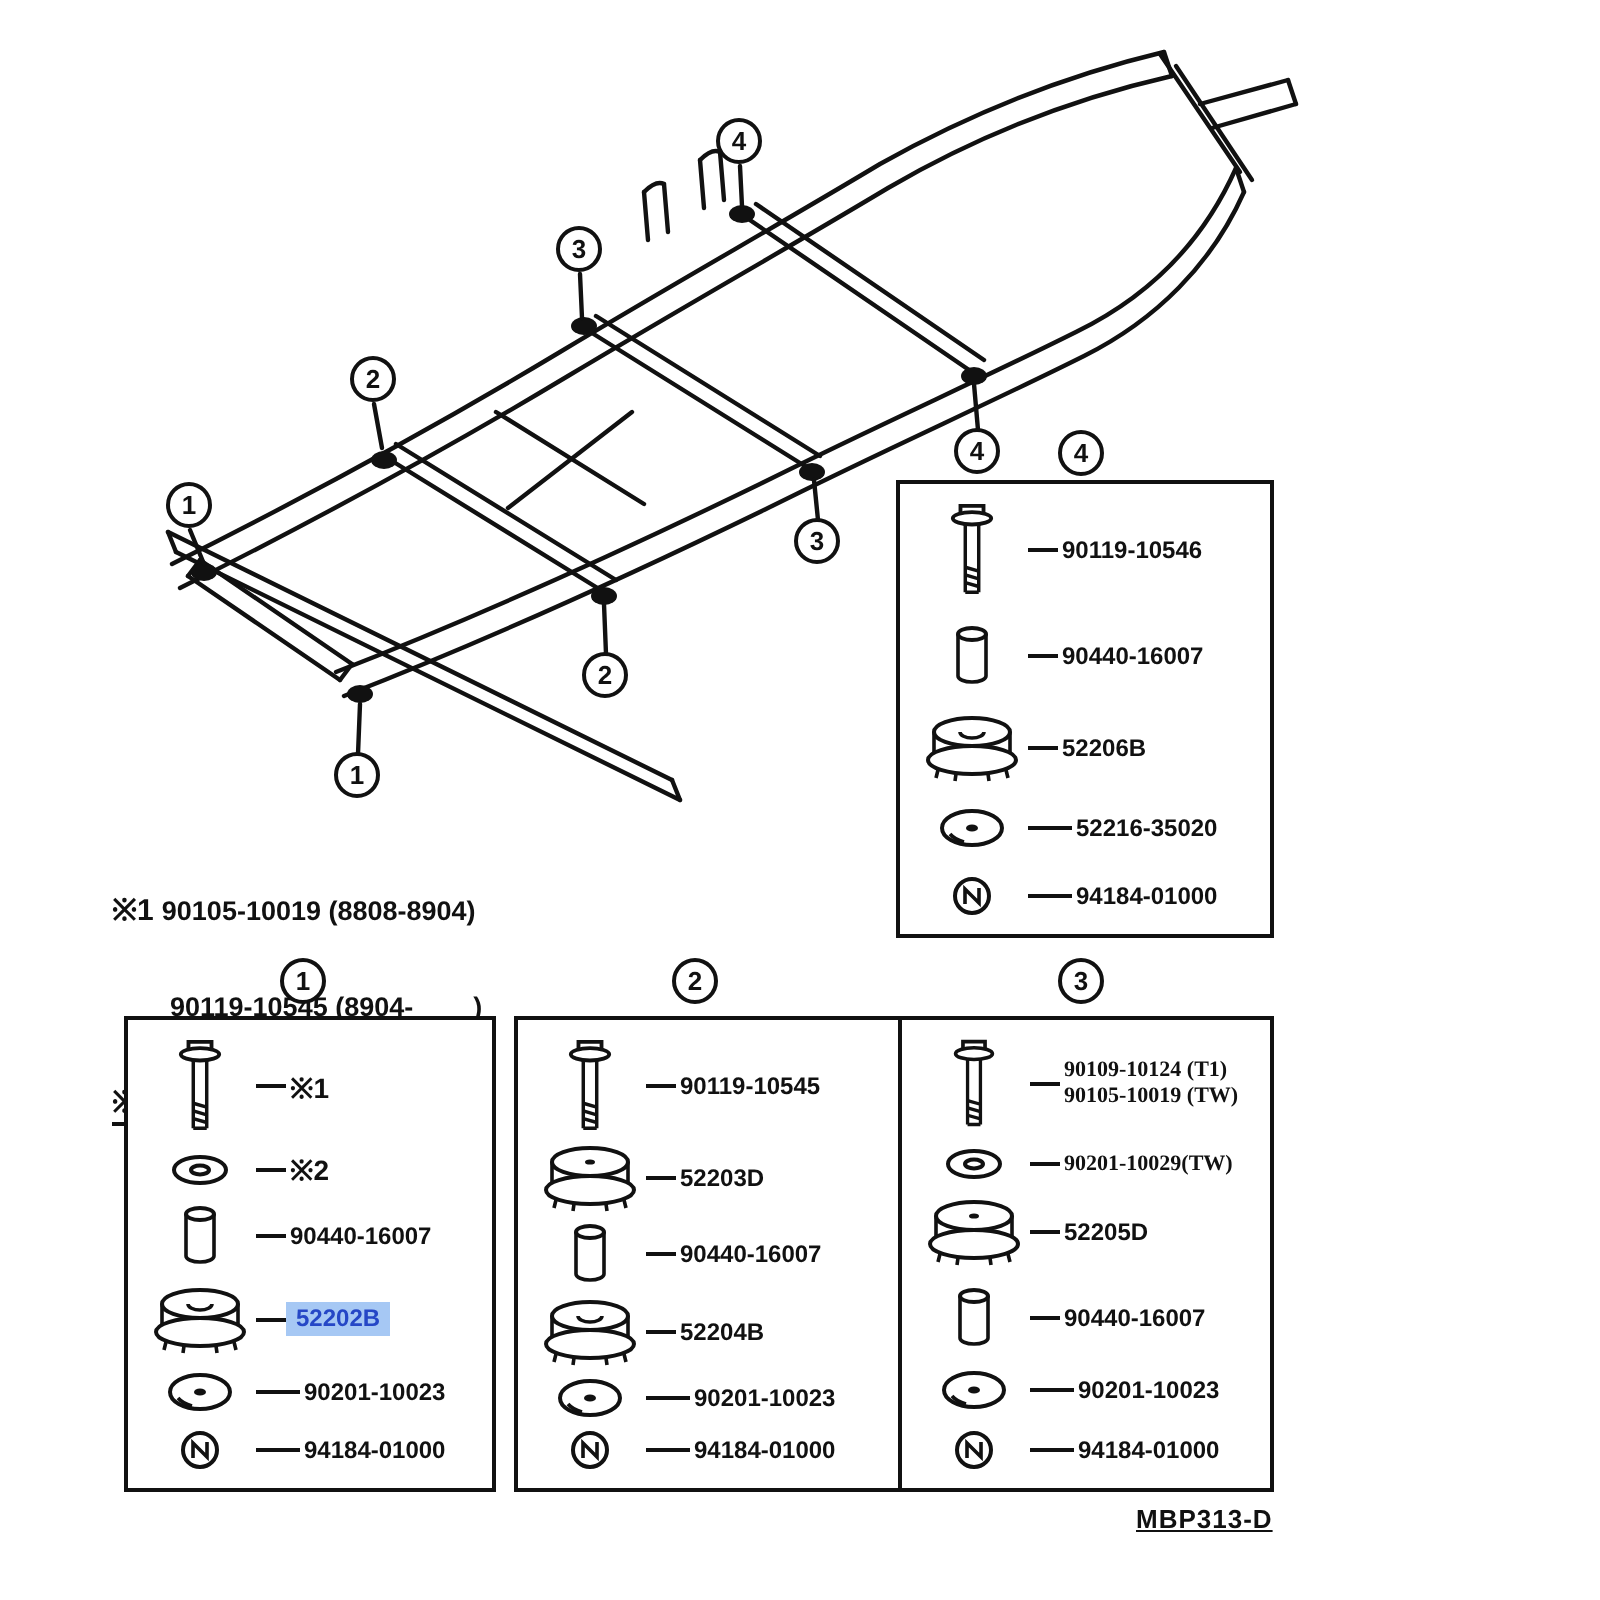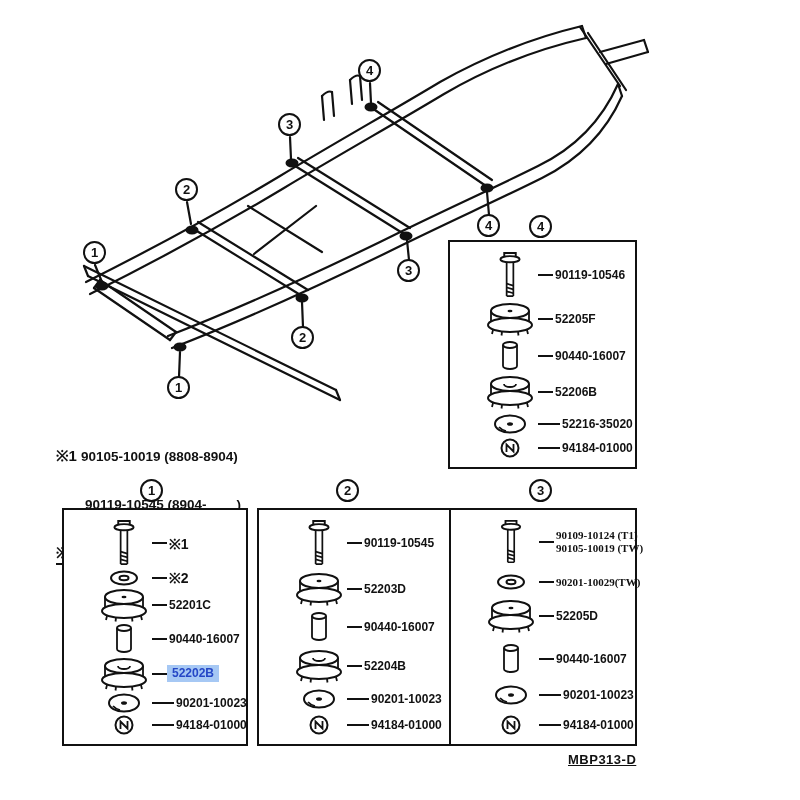--- a/index.html
+++ b/index.html
@@ -4,21 +4,21 @@
 <style>
   :root { --ink:#111111; --hl-bg:#a6c8f4; --hl-ink:#2547c6; --paper:#ffffff; }
   * { margin:0; padding:0; box-sizing:border-box; }
   html,body { width:800px; height:800px; background:var(--paper); overflow:hidden; }
   .page { position:relative; width:800px; height:800px; background:var(--paper);
           color:var(--ink); font-family:"Liberation Sans", sans-serif; }
 
   
   .pbox { position:absolute; border:2px solid var(--ink); background:var(--paper); }
   .stack { display:flex; flex-direction:column; justify-content:space-between;
-           height:100%; padding:9px 2px 9px 8px;margin-left:24px; }
+           height:100%; padding:9px 2px 9px 8px; }
   .row { display:flex; align-items:center; }
   .icon-cell { width:56px; display:flex; justify-content:center; flex:0 0 56px; }
   .leader { width:15px; border-top:2px solid currentColor; flex:0 0 15px; }
   .leader.long { width:22px; flex-basis:22px; }
   .plabel { font-size:12px; font-weight:bold; letter-spacing:0; white-space:nowrap; padding-left:2px; }
   .plabel.small { font-size:11px;font-family:Liberation Serif, serif; }
   .plabel.ref { font-size:14px; }
   .plabel.hl { background:var(--hl-bg); color:var(--hl-ink); padding:1px 5px 2px 5px; }
   .lstack { display:flex; flex-direction:column; line-height:1.15; }
 
@@ -154,30 +154,164 @@
               <ellipse class="s" cx="17" cy="8.5" rx="10" ry="3.2"></ellipse>
               <path class="t" d="M13.5 11 V47 M20.5 11 V47 M13.5 47 h7"></path>
               <path class="t" d="M13.5 34 l7 2 M13.5 38 l7 2 M13.5 42 l7 2"></path>
             </svg>
         </div>
         <div class="leader"></div>
         <div class="plabel">90119-10546</div>
       </div>
       <div class="row">
         <div class="icon-cell">
+          <svg class="picon" width="20" height="32" viewBox="0 0 20 32">
+              <ellipse class="s" cx="10" cy="5" rx="7" ry="3"></ellipse>
+              <path class="t" d="M3 5 V26 M17 5 V26"></path>
+              <path class="t" d="M3 26 a7 3 0 0 0 14 0"></path>
+            </svg>
+        </div>
+        <div class="leader"></div>
+        <div class="plabel">90440-16007</div>
+      </div>
+      <div class="row">
+        <div class="icon-cell">
+          <svg class="picon" width="46" height="34" viewBox="0 0 46 34">
+              <ellipse class="s" cx="23" cy="9" rx="19" ry="7"></ellipse>
+              <path class="t" d="M17 9 a6 3 0 1 0 12 0"></path>
+              <path class="t" d="M4 9 v10 M42 9 v10"></path>
+              <ellipse class="s" cx="23" cy="23" rx="22" ry="7"></ellipse>
+              <path class="t" d="M6 28 l-1 4 M15 30 l-.5 3.5 M31 30 l.5 3.5 M40 28 l1 4"></path>
+            </svg>
+        </div>
+        <div class="leader"></div>
+        <div class="plabel">52206B</div>
+      </div>
+      <div class="row">
+        <div class="icon-cell">
+          <svg class="picon" width="34" height="22" viewBox="0 0 34 22">
+              <ellipse class="s" cx="17" cy="11" rx="15" ry="8.5"></ellipse>
+              <ellipse class="f" cx="17" cy="11" rx="3" ry="1.8"></ellipse>
+              <path class="t" d="M6 14 a15 8.5 0 0 0 7 4"></path>
+            </svg>
+        </div>
+        <div class="leader long"></div>
+        <div class="plabel">52216-35020</div>
+      </div>
+      <div class="row">
+        <div class="icon-cell">
+          <svg class="picon" width="20" height="20" viewBox="0 0 20 20">
+              <circle class="s" cx="10" cy="10" r="8.5"></circle>
+              <path class="t" d="M6.5 14 V6.5 L13.5 13.5 V6"></path>
+            </svg>
+        </div>
+        <div class="leader long"></div>
+        <div class="plabel">94184-01000</div>
+      </div>
+    </div>
+  </div>
+
+  <div class="pbox" style="left:62px;top:508px;width:186px;height:238px;">
+    <div class="stack">
+      <div class="row">
+        <div class="icon-cell">
+          <svg class="picon" width="34" height="48" viewBox="0 0 34 50">
+              <path class="s" d="M11 2 h12 v5 h-12 z"></path>
+              <ellipse class="s" cx="17" cy="8.5" rx="10" ry="3.2"></ellipse>
+              <path class="t" d="M13.5 11 V47 M20.5 11 V47 M13.5 47 h7"></path>
+              <path class="t" d="M13.5 34 l7 2 M13.5 38 l7 2 M13.5 42 l7 2"></path>
+            </svg>
+        </div>
+        <div class="leader"></div>
+        <div class="plabel ref">※1</div>
+      </div>
+      <div class="row">
+        <div class="icon-cell">
+          <svg class="picon" width="32" height="16" viewBox="0 0 32 16">
+              <ellipse class="s" cx="16" cy="8" rx="13" ry="6.5"></ellipse>
+              <ellipse class="s" cx="16" cy="8" rx="4.5" ry="2.2"></ellipse>
+            </svg>
+        </div>
+        <div class="leader"></div>
+        <div class="plabel ref">※2</div>
+      </div>
+      <div class="row">
+        <div class="icon-cell">
+          <svg class="picon" width="20" height="32" viewBox="0 0 20 32">
+              <ellipse class="s" cx="10" cy="5" rx="7" ry="3"></ellipse>
+              <path class="t" d="M3 5 V26 M17 5 V26"></path>
+              <path class="t" d="M3 26 a7 3 0 0 0 14 0"></path>
+            </svg>
+        </div>
+        <div class="leader"></div>
+        <div class="plabel">90440-16007</div>
+      </div>
+      <div class="row">
+        <div class="icon-cell">
+          <svg class="picon" width="46" height="34" viewBox="0 0 46 34">
+              <ellipse class="s" cx="23" cy="9" rx="19" ry="7"></ellipse>
+              <path class="t" d="M17 9 a6 3 0 1 0 12 0"></path>
+              <path class="t" d="M4 9 v10 M42 9 v10"></path>
+              <ellipse class="s" cx="23" cy="23" rx="22" ry="7"></ellipse>
+              <path class="t" d="M6 28 l-1 4 M15 30 l-.5 3.5 M31 30 l.5 3.5 M40 28 l1 4"></path>
+            </svg>
+        </div>
+        <div class="leader"></div>
+        <div class="plabel hl">52202B</div>
+      </div>
+      <div class="row">
+        <div class="icon-cell">
+          <svg class="picon" width="34" height="22" viewBox="0 0 34 22">
+              <ellipse class="s" cx="17" cy="11" rx="15" ry="8.5"></ellipse>
+              <ellipse class="f" cx="17" cy="11" rx="3" ry="1.8"></ellipse>
+              <path class="t" d="M6 14 a15 8.5 0 0 0 7 4"></path>
+            </svg>
+        </div>
+        <div class="leader long"></div>
+        <div class="plabel">90201-10023</div>
+      </div>
+      <div class="row">
+        <div class="icon-cell">
+          <svg class="picon" width="20" height="20" viewBox="0 0 20 20">
+              <circle class="s" cx="10" cy="10" r="8.5"></circle>
+              <path class="t" d="M6.5 14 V6.5 L13.5 13.5 V6"></path>
+            </svg>
+        </div>
+        <div class="leader long"></div>
+        <div class="plabel">94184-01000</div>
+      </div>
+    </div>
+  </div>
+
+  <div class="pbox" style="left:257px;top:508px;width:221px;height:238px;">
+    <div class="stack">
+      <div class="row">
+        <div class="icon-cell">
+          <svg class="picon" width="34" height="48" viewBox="0 0 34 50">
+              <path class="s" d="M11 2 h12 v5 h-12 z"></path>
+              <ellipse class="s" cx="17" cy="8.5" rx="10" ry="3.2"></ellipse>
+              <path class="t" d="M13.5 11 V47 M20.5 11 V47 M13.5 47 h7"></path>
+              <path class="t" d="M13.5 34 l7 2 M13.5 38 l7 2 M13.5 42 l7 2"></path>
+            </svg>
+        </div>
+        <div class="leader"></div>
+        <div class="plabel">90119-10545</div>
+      </div>
+      <div class="row">
+        <div class="icon-cell">
           <svg class="picon" width="46" height="34" viewBox="0 0 46 34">
               <ellipse class="s" cx="23" cy="9" rx="19" ry="7"></ellipse>
               <ellipse class="f" cx="23" cy="9" rx="2.5" ry="1.3"></ellipse>
               <path class="t" d="M4 9 v10 M42 9 v10"></path>
               <ellipse class="s" cx="23" cy="23" rx="22" ry="7"></ellipse>
               <path class="t" d="M6 28 l-1 4 M15 30 l-.5 3.5 M31 30 l.5 3.5 M40 28 l1 4"></path>
             </svg>
         </div>
         <div class="leader"></div>
-        <div class="plabel">52205F</div>
+        <div class="plabel">52203D</div>
       </div>
       <div class="row">
         <div class="icon-cell">
           <svg class="picon" width="20" height="32" viewBox="0 0 20 32">
               <ellipse class="s" cx="10" cy="5" rx="7" ry="3"></ellipse>
               <path class="t" d="M3 5 V26 M17 5 V26"></path>
               <path class="t" d="M3 26 a7 3 0 0 0 14 0"></path>
             </svg>
         </div>
         <div class="leader"></div>
@@ -187,109 +321,99 @@
         <div class="icon-cell">
           <svg class="picon" width="46" height="34" viewBox="0 0 46 34">
               <ellipse class="s" cx="23" cy="9" rx="19" ry="7"></ellipse>
               <path class="t" d="M17 9 a6 3 0 1 0 12 0"></path>
               <path class="t" d="M4 9 v10 M42 9 v10"></path>
               <ellipse class="s" cx="23" cy="23" rx="22" ry="7"></ellipse>
               <path class="t" d="M6 28 l-1 4 M15 30 l-.5 3.5 M31 30 l.5 3.5 M40 28 l1 4"></path>
             </svg>
         </div>
         <div class="leader"></div>
-        <div class="plabel">52206B</div>
+        <div class="plabel">52204B</div>
       </div>
       <div class="row">
         <div class="icon-cell">
           <svg class="picon" width="34" height="22" viewBox="0 0 34 22">
               <ellipse class="s" cx="17" cy="11" rx="15" ry="8.5"></ellipse>
               <ellipse class="f" cx="17" cy="11" rx="3" ry="1.8"></ellipse>
               <path class="t" d="M6 14 a15 8.5 0 0 0 7 4"></path>
             </svg>
         </div>
         <div class="leader long"></div>
-        <div class="plabel">52216-35020</div>
+        <div class="plabel">90201-10023</div>
       </div>
       <div class="row">
         <div class="icon-cell">
           <svg class="picon" width="20" height="20" viewBox="0 0 20 20">
               <circle class="s" cx="10" cy="10" r="8.5"></circle>
               <path class="t" d="M6.5 14 V6.5 L13.5 13.5 V6"></path>
             </svg>
         </div>
         <div class="leader long"></div>
         <div class="plabel">94184-01000</div>
       </div>
     </div>
   </div>
 
-  <div class="pbox" style="left:62px;top:508px;width:186px;height:238px;">
+  <div class="pbox" style="left:449px;top:508px;width:188px;height:238px;">
     <div class="stack">
       <div class="row">
         <div class="icon-cell">
-          <svg class="picon" width="34" height="48" viewBox="0 0 34 50">
+          <svg class="picon" width="34" height="46" viewBox="0 0 34 50">
               <path class="s" d="M11 2 h12 v5 h-12 z"></path>
               <ellipse class="s" cx="17" cy="8.5" rx="10" ry="3.2"></ellipse>
               <path class="t" d="M13.5 11 V47 M20.5 11 V47 M13.5 47 h7"></path>
               <path class="t" d="M13.5 34 l7 2 M13.5 38 l7 2 M13.5 42 l7 2"></path>
             </svg>
         </div>
         <div class="leader"></div>
-        <div class="plabel ref">※1</div>
+        <div class="lstack">
+          <div class="plabel small">90109-10124 (T1)</div>
+          <div class="plabel small">90105-10019 (TW)</div>
+        </div>
       </div>
       <div class="row">
         <div class="icon-cell">
           <svg class="picon" width="32" height="16" viewBox="0 0 32 16">
               <ellipse class="s" cx="16" cy="8" rx="13" ry="6.5"></ellipse>
               <ellipse class="s" cx="16" cy="8" rx="4.5" ry="2.2"></ellipse>
             </svg>
         </div>
         <div class="leader"></div>
-        <div class="plabel ref">※2</div>
+        <div class="plabel small">90201-10029(TW)</div>
       </div>
       <div class="row">
         <div class="icon-cell">
           <svg class="picon" width="46" height="34" viewBox="0 0 46 34">
               <ellipse class="s" cx="23" cy="9" rx="19" ry="7"></ellipse>
               <ellipse class="f" cx="23" cy="9" rx="2.5" ry="1.3"></ellipse>
               <path class="t" d="M4 9 v10 M42 9 v10"></path>
               <ellipse class="s" cx="23" cy="23" rx="22" ry="7"></ellipse>
               <path class="t" d="M6 28 l-1 4 M15 30 l-.5 3.5 M31 30 l.5 3.5 M40 28 l1 4"></path>
             </svg>
         </div>
         <div class="leader"></div>
-        <div class="plabel">52201C</div>
+        <div class="plabel">52205D</div>
       </div>
       <div class="row">
         <div class="icon-cell">
           <svg class="picon" width="20" height="32" viewBox="0 0 20 32">
               <ellipse class="s" cx="10" cy="5" rx="7" ry="3"></ellipse>
               <path class="t" d="M3 5 V26 M17 5 V26"></path>
               <path class="t" d="M3 26 a7 3 0 0 0 14 0"></path>
             </svg>
         </div>
         <div class="leader"></div>
         <div class="plabel">90440-16007</div>
       </div>
       <div class="row">
         <div class="icon-cell">
-          <svg class="picon" width="46" height="34" viewBox="0 0 46 34">
-              <ellipse class="s" cx="23" cy="9" rx="19" ry="7"></ellipse>
-              <path class="t" d="M17 9 a6 3 0 1 0 12 0"></path>
-              <path class="t" d="M4 9 v10 M42 9 v10"></path>
-              <ellipse class="s" cx="23" cy="23" rx="22" ry="7"></ellipse>
-              <path class="t" d="M6 28 l-1 4 M15 30 l-.5 3.5 M31 30 l.5 3.5 M40 28 l1 4"></path>
-            </svg>
-        </div>
-        <div class="leader"></div>
-        <div class="plabel hl">52202B</div>
-      </div>
-      <div class="row">
-        <div class="icon-cell">
           <svg class="picon" width="34" height="22" viewBox="0 0 34 22">
               <ellipse class="s" cx="17" cy="11" rx="15" ry="8.5"></ellipse>
               <ellipse class="f" cx="17" cy="11" rx="3" ry="1.8"></ellipse>
               <path class="t" d="M6 14 a15 8.5 0 0 0 7 4"></path>
             </svg>
         </div>
         <div class="leader long"></div>
         <div class="plabel">90201-10023</div>
       </div>
       <div class="row">
@@ -298,165 +422,15 @@
               <circle class="s" cx="10" cy="10" r="8.5"></circle>
               <path class="t" d="M6.5 14 V6.5 L13.5 13.5 V6"></path>
             </svg>
         </div>
         <div class="leader long"></div>
         <div class="plabel">94184-01000</div>
       </div>
     </div>
   </div>
 
-  <div class="pbox" style="left:257px;top:508px;width:221px;height:238px;">
-    <div class="stack">
-      <div class="row">
-        <div class="icon-cell">
-          <svg class="picon" width="34" height="48" viewBox="0 0 34 50">
-              <path class="s" d="M11 2 h12 v5 h-12 z"></path>
-              <ellipse class="s" cx="17" cy="8.5" rx="10" ry="3.2"></ellipse>
-              <path class="t" d="M13.5 11 V47 M20.5 11 V47 M13.5 47 h7"></path>
-              <path class="t" d="M13.5 34 l7 2 M13.5 38 l7 2 M13.5 42 l7 2"></path>
-            </svg>
-        </div>
-        <div class="leader"></div>
-        <div class="plabel">90119-10545</div>
-      </div>
-      <div class="row">
-        <div class="icon-cell">
-          <svg class="picon" width="46" height="34" viewBox="0 0 46 34">
-              <ellipse class="s" cx="23" cy="9" rx="19" ry="7"></ellipse>
-              <ellipse class="f" cx="23" cy="9" rx="2.5" ry="1.3"></ellipse>
-              <path class="t" d="M4 9 v10 M42 9 v10"></path>
-              <ellipse class="s" cx="23" cy="23" rx="22" ry="7"></ellipse>
-              <path class="t" d="M6 28 l-1 4 M15 30 l-.5 3.5 M31 30 l.5 3.5 M40 28 l1 4"></path>
-            </svg>
-        </div>
-        <div class="leader"></div>
-        <div class="plabel">52203D</div>
-      </div>
-      <div class="row">
-        <div class="icon-cell">
-          <svg class="picon" width="20" height="32" viewBox="0 0 20 32">
-              <ellipse class="s" cx="10" cy="5" rx="7" ry="3"></ellipse>
-              <path class="t" d="M3 5 V26 M17 5 V26"></path>
-              <path class="t" d="M3 26 a7 3 0 0 0 14 0"></path>
-            </svg>
-        </div>
-        <div class="leader"></div>
-        <div class="plabel">90440-16007</div>
-      </div>
-      <div class="row">
-        <div class="icon-cell">
-          <svg class="picon" width="46" height="34" viewBox="0 0 46 34">
-              <ellipse class="s" cx="23" cy="9" rx="19" ry="7"></ellipse>
-              <path class="t" d="M17 9 a6 3 0 1 0 12 0"></path>
-              <path class="t" d="M4 9 v10 M42 9 v10"></path>
-              <ellipse class="s" cx="23" cy="23" rx="22" ry="7"></ellipse>
-              <path class="t" d="M6 28 l-1 4 M15 30 l-.5 3.5 M31 30 l.5 3.5 M40 28 l1 4"></path>
-            </svg>
-        </div>
-        <div class="leader"></div>
-        <div class="plabel">52204B</div>
-      </div>
-      <div class="row">
-        <div class="icon-cell">
-          <svg class="picon" width="34" height="22" viewBox="0 0 34 22">
-              <ellipse class="s" cx="17" cy="11" rx="15" ry="8.5"></ellipse>
-              <ellipse class="f" cx="17" cy="11" rx="3" ry="1.8"></ellipse>
-              <path class="t" d="M6 14 a15 8.5 0 0 0 7 4"></path>
-            </svg>
-        </div>
-        <div class="leader long"></div>
-        <div class="plabel">90201-10023</div>
-      </div>
-      <div class="row">
-        <div class="icon-cell">
-          <svg class="picon" width="20" height="20" viewBox="0 0 20 20">
-              <circle class="s" cx="10" cy="10" r="8.5"></circle>
-              <path class="t" d="M6.5 14 V6.5 L13.5 13.5 V6"></path>
-            </svg>
-        </div>
-        <div class="leader long"></div>
-        <div class="plabel">94184-01000</div>
-      </div>
-    </div>
-  </div>
-
-  <div class="pbox" style="left:449px;top:508px;width:188px;height:238px;">
-    <div class="stack">
-      <div class="row">
-        <div class="icon-cell">
-          <svg class="picon" width="34" height="46" viewBox="0 0 34 50">
-              <path class="s" d="M11 2 h12 v5 h-12 z"></path>
-              <ellipse class="s" cx="17" cy="8.5" rx="10" ry="3.2"></ellipse>
-              <path class="t" d="M13.5 11 V47 M20.5 11 V47 M13.5 47 h7"></path>
-              <path class="t" d="M13.5 34 l7 2 M13.5 38 l7 2 M13.5 42 l7 2"></path>
-            </svg>
-        </div>
-        <div class="leader"></div>
-        <div class="lstack">
-          <div class="plabel small">90109-10124 (T1)</div>
-          <div class="plabel small">90105-10019 (TW)</div>
-        </div>
-      </div>
-      <div class="row">
-        <div class="icon-cell">
-          <svg class="picon" width="32" height="16" viewBox="0 0 32 16">
-              <ellipse class="s" cx="16" cy="8" rx="13" ry="6.5"></ellipse>
-              <ellipse class="s" cx="16" cy="8" rx="4.5" ry="2.2"></ellipse>
-            </svg>
-        </div>
-        <div class="leader"></div>
-        <div class="plabel small">90201-10029(TW)</div>
-      </div>
-      <div class="row">
-        <div class="icon-cell">
-          <svg class="picon" width="46" height="34" viewBox="0 0 46 34">
-              <ellipse class="s" cx="23" cy="9" rx="19" ry="7"></ellipse>
-              <ellipse class="f" cx="23" cy="9" rx="2.5" ry="1.3"></ellipse>
-              <path class="t" d="M4 9 v10 M42 9 v10"></path>
-              <ellipse class="s" cx="23" cy="23" rx="22" ry="7"></ellipse>
-              <path class="t" d="M6 28 l-1 4 M15 30 l-.5 3.5 M31 30 l.5 3.5 M40 28 l1 4"></path>
-            </svg>
-        </div>
-        <div class="leader"></div>
-        <div class="plabel">52205D</div>
-      </div>
-      <div class="row">
-        <div class="icon-cell">
-          <svg class="picon" width="20" height="32" viewBox="0 0 20 32">
-              <ellipse class="s" cx="10" cy="5" rx="7" ry="3"></ellipse>
-              <path class="t" d="M3 5 V26 M17 5 V26"></path>
-              <path class="t" d="M3 26 a7 3 0 0 0 14 0"></path>
-            </svg>
-        </div>
-        <div class="leader"></div>
-        <div class="plabel">90440-16007</div>
-      </div>
-      <div class="row">
-        <div class="icon-cell">
-          <svg class="picon" width="34" height="22" viewBox="0 0 34 22">
-              <ellipse class="s" cx="17" cy="11" rx="15" ry="8.5"></ellipse>
-              <ellipse class="f" cx="17" cy="11" rx="3" ry="1.8"></ellipse>
-              <path class="t" d="M6 14 a15 8.5 0 0 0 7 4"></path>
-            </svg>
-        </div>
-        <div class="leader long"></div>
-        <div class="plabel">90201-10023</div>
-      </div>
-      <div class="row">
-        <div class="icon-cell">
-          <svg class="picon" width="20" height="20" viewBox="0 0 20 20">
-              <circle class="s" cx="10" cy="10" r="8.5"></circle>
-              <path class="t" d="M6.5 14 V6.5 L13.5 13.5 V6"></path>
-            </svg>
-        </div>
-        <div class="leader long"></div>
-        <div class="plabel">94184-01000</div>
-      </div>
-    </div>
-  </div>
-
   <div class="footer-code">MBP313-D</div>
 
 </div>
 
 </body></html>

